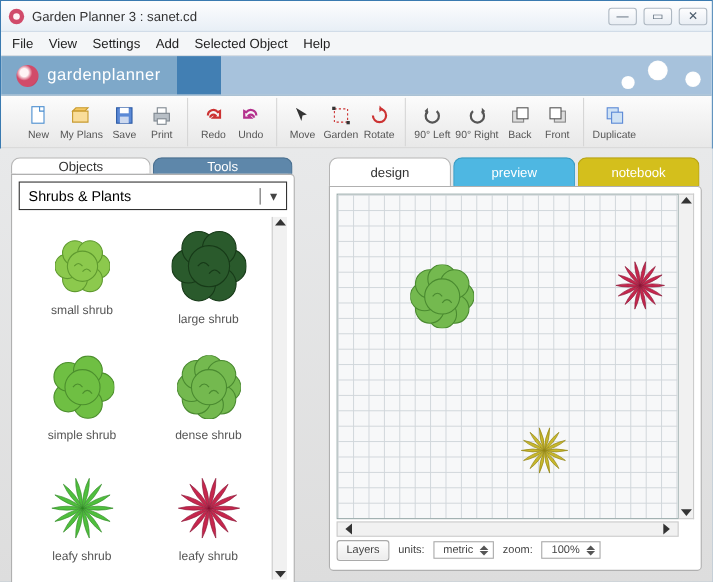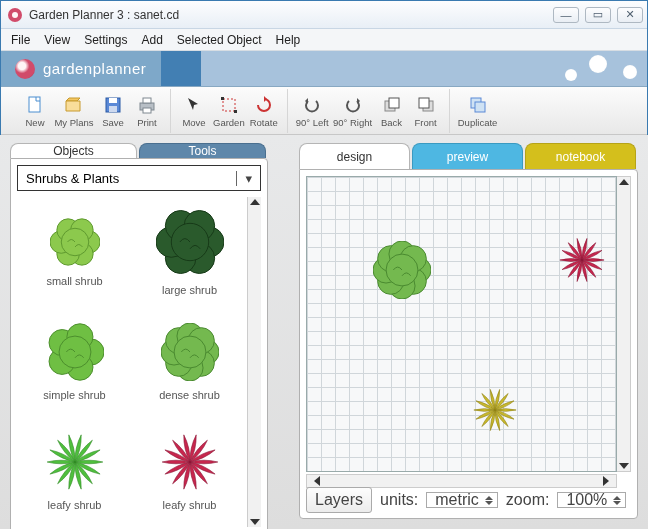--- a/index.html
+++ b/index.html
@@ -46,21 +46,21 @@
   .canvas-scroll-h { display: flex; }
   .canvas-area { flex: 1; position: relative; border: 1px solid #9aa; overflow: hidden; }
   .grid { position: absolute; inset: 0;
     background-image: linear-gradient(#d0d6da 1px, transparent 1px), linear-gradient(90deg,#d0d6da 1px, transparent 1px);
     background-size: 14px 14px; background-color: #f7f8f9; }
   .vscroll { width: 14px; background: #f1f1f1; border: 1px solid #ccc; border-left: none; display: flex; flex-direction: column; align-items: center; justify-content: space-between; padding: 2px 0; }
   .hscroll-row { display: flex; height: 14px; margin-top: 2px; }
   .hscroll { flex: 1; background: #f1f1f1; border: 1px solid #ccc; display: flex; align-items: center; justify-content: space-between; padding: 0 2px; }
   .tri.left { border-top: 5px solid transparent; border-bottom: 5px solid transparent; border-right: 6px solid #333; }
   .tri.right { border-top: 5px solid transparent; border-bottom: 5px solid transparent; border-left: 6px solid #333; }
-  .status { height: 24px; margin-top: 0; display: flex; align-items: center; gap: 8px; font-size: 16px; color: #444; }
+  .status { height: 24px; margin-top: 0; display: flex; align-items: center; gap: 8px; font-size: 10px; color: #444; }
   .status .btn { padding: 3px 8px; border: 1px solid #aaa; background: linear-gradient(#fdfdfd,#ececec); border-radius: 3px; cursor: pointer; }
   .status .field { display: flex; align-items: center; border: 1px solid #aaa; height: 16px; background: #fff; padding: 0 4px 0 8px; gap: 6px; }
   .mini-arrows { display: flex; flex-direction: column; gap: 1px; }
   .mini-arrows .t { width: 0; height: 0; border-left: 4px solid transparent; border-right: 4px solid transparent; }
   .mini-arrows .t.up { border-bottom: 4px solid #555; }
   .mini-arrows .t.down { border-top: 4px solid #555; }
   .shrub { position: absolute; transform: translate(-50%,-50%); }
 </style>
 </head>
 <body>
@@ -119,20 +119,34 @@
         </svg>
         <span class="lbl">Save</span>
       </div>
     <div class="tool-btn">
         <svg viewBox="0 0 20 20">
           <rect x="3" y="8" width="14" height="7" fill="#b8bfc6" stroke="#7f8890"></rect>
           <rect x="6" y="3" width="8" height="5" fill="#fff" stroke="#7f8890"></rect>
           <rect x="6" y="13" width="8" height="5" fill="#fff" stroke="#7f8890"></rect>
         </svg>
         <span class="lbl">Print</span>
+      </div>
+  </div>
+  <div class="tool-group">
+    <div class="tool-btn">
+        <svg viewBox="0 0 20 20">
+          <path d="M5 10a5 5 0 0 1 9-3l2-1v6h-6l2-2a3 3 0 0 0-5 2" fill="none" stroke="#c33" stroke-width="2"></path>
+        </svg>
+        <span class="lbl">Redo</span>
+      </div>
+    <div class="tool-btn">
+        <svg viewBox="0 0 20 20">
+          <path d="M15 10a5 5 0 0 0-9-3l-2-1v6h6l-2-2a3 3 0 0 1 5 2" fill="none" stroke="#b4318d" stroke-width="2"></path>
+        </svg>
+        <span class="lbl">Undo</span>
       </div>
   </div>
   <div class="tool-group">
     <div class="tool-btn">
         <svg viewBox="0 0 20 20">
           <path d="M4 3l10 6-4 1-1 5z" fill="#333"></path>
         </svg>
         <span class="lbl">Move</span>
       </div>
     <div class="tool-btn">

